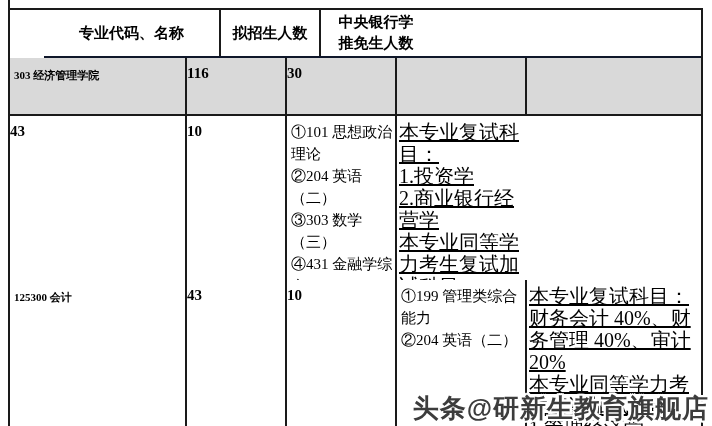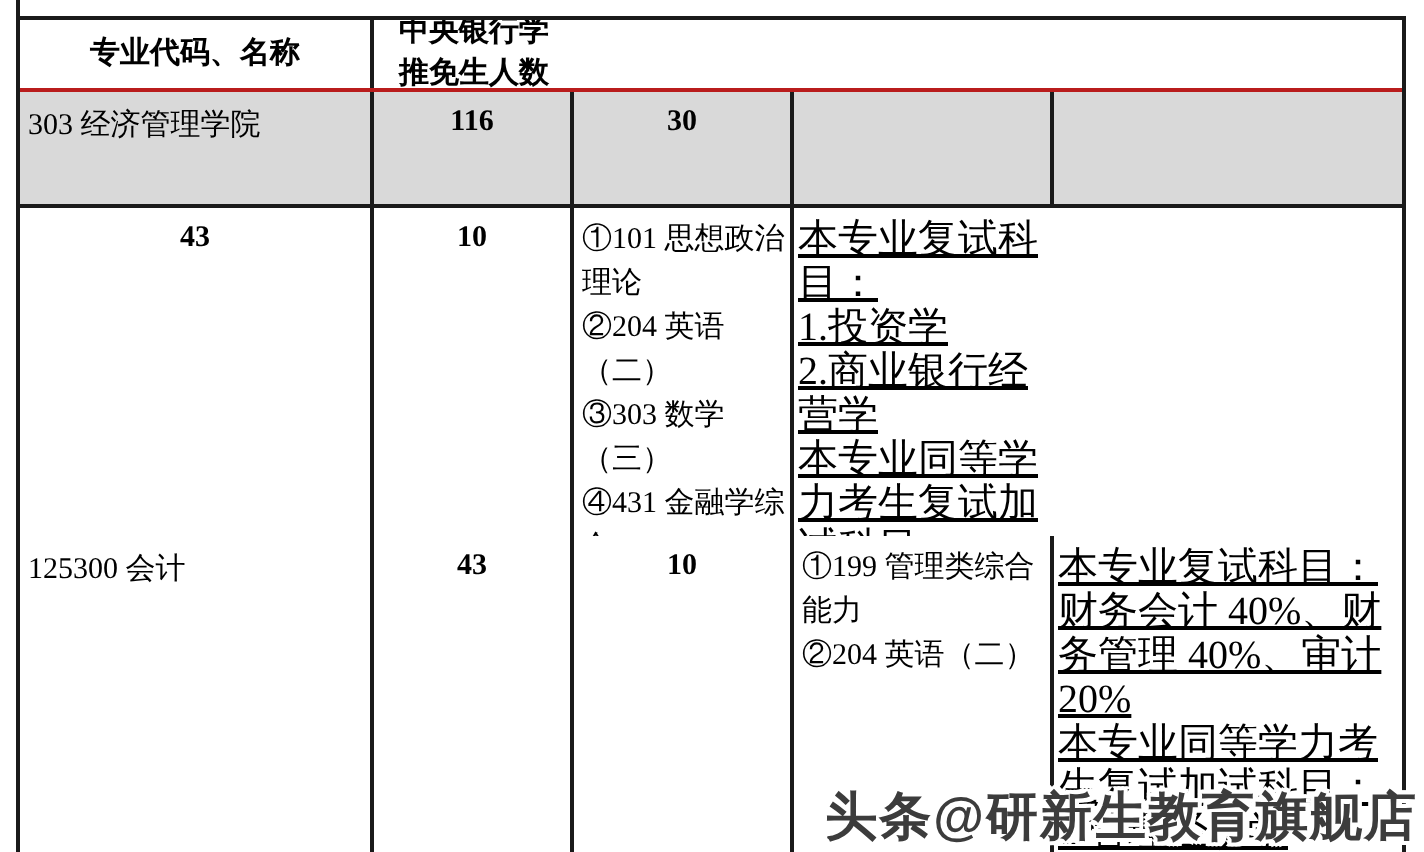--- a/index.html
+++ b/index.html
@@ -31,41 +31,40 @@
     display: flex;
     flex-direction: column;
   }
   .t-row {
     display: grid;
     grid-template-columns: 177px 100px 110px 130px 1fr;
     flex: 0 0 auto;
   }
   .t-row > div { border-right: 2px solid #1a1a1a; overflow: hidden; }
   .t-row > div:last-child { border-right: none; }
-  .row-header { height: 36px; border-bottom: 2px solid #b91c1c; }
+  .row-header { height: 48px; border-bottom: 2px solid #0f172a; margin-left: 34px; }
   .row-college { height: 58px; border-bottom: 2px solid #1a1a1a; background: #d9d9d9; }
   .row-finance { height: 164px; }
   .row-accounting { flex: 1 1 auto; }
   .hcell {
     display: flex; align-items: center; justify-content: center;
     text-align: center;
     font-weight: bold;
     font-size: 15px;
     line-height: 21px;
     white-space: pre-line;
   }
   .cell-name {
     padding: 7px 4px 0 4px;
-    font-weight: normal;
-    font-size: 15px;
+    font-weight: bold;
+    font-size: 11px;
     line-height: 20px;
   }
   .cell-num {
     padding-top: 7px;
-    text-align: center;
     font-weight: bold;
     font-size: 15px;
   }
   .cell-subjects {
     padding: 5px 1px 0 4px;
     font-size: 15px;
     line-height: 22px;
     white-space: pre-line;
   }
   .cell-remarks {
@@ -95,20 +94,21 @@
 <body>
 
 <div class="canvas">
 
   <div class="top-stub"></div>
 
   <div class="admission-table">
 
     <div class="t-row row-header">
       <div class="hcell">专业代码、名称</div>
+      <div class="hcell">拟招生人数</div>
       <div class="hcell">中央银行学
 推免生人数</div>
     </div>
 
     <div class="t-row row-college">
       <div class="cell-name">303 经济管理学院</div>
       <div class="cell-num">116</div>
       <div class="cell-num">30</div>
       <div class="cell-subjects"></div>
       <div class="cell-remarks"></div>

